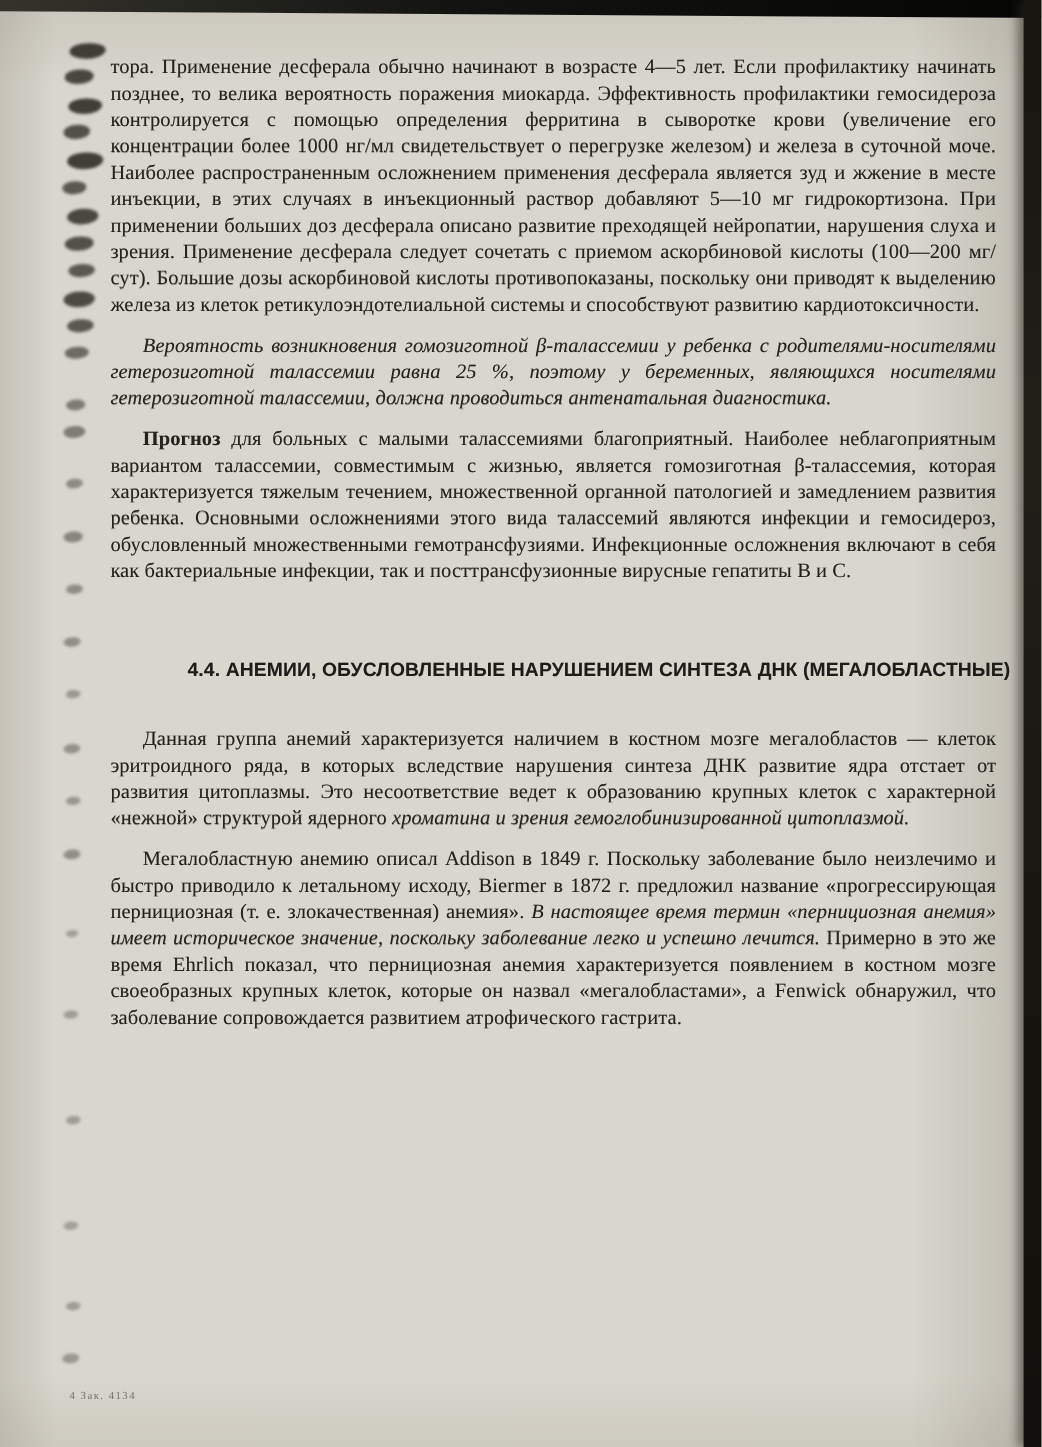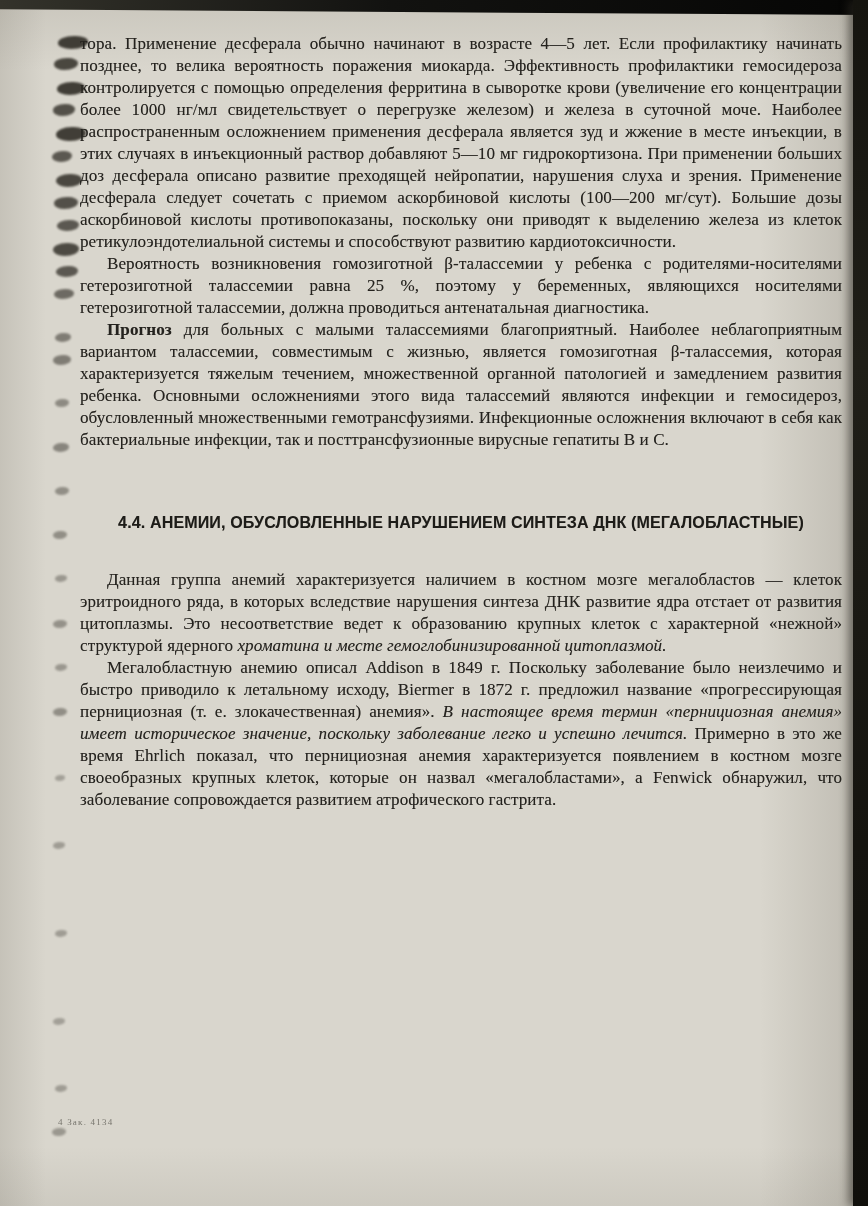--- a/index.html
+++ b/index.html
@@ -45,46 +45,46 @@
     top: 33px;
     width: 762px;
     color: #24221e;
     font-size: 17px;
     line-height: 22px;
     text-align: justify;
     letter-spacing: 0.1px;
     text-shadow: 0.2px 0.2px 0.4px rgba(45,42,36,0.35);
   }
   .text-block p {
-    margin: 0;
+    margin: 12px;
     text-indent: 27px;
   }
   .text-block p.noindent { text-indent: 0; }
-  .text-block p.italic { }
+  .text-block p.italic { font-style: italic; }
   .heading {
     font-family: "Liberation Sans", sans-serif;
     font-weight: bold;
     font-size: 16px;
     line-height: 20px;
     margin: 62px 0 36px 0 !important;
     text-indent: 0 !important;
-    text-align: center;
+    text-align: right;
     color: #1d1c18;
     letter-spacing: 0.15px;
   }
   .blob {
     position: absolute;
     background: #27241d;
     border-radius: 55% 42% 58% 46%;
     filter: blur(1.2px);
   }
   .printer-mark {
     position: absolute;
     left: 58px;
-    top: 1117px;
+    top: 1158px;
     font-size: 9px;
     color: rgba(52,50,44,0.6);
     letter-spacing: 1.2px;
     font-family: "Liberation Serif", serif;
   }
 </style>
 </head>
 <body>
 
 <div class="page">
@@ -130,21 +130,21 @@
     <p class="noindent">тора. Применение десферала обычно начинают в возрасте 4—5 лет. Если профилактику начинать позднее, то велика вероятность поражения миокарда. Эффективность профилактики гемосидероза контролируется с помощью определения ферритина в сыворотке крови (увеличение его концентрации более 1000 нг/мл свидетельствует о перегрузке железом) и железа в суточной моче. Наиболее распространенным осложнением применения десферала является зуд и жжение в месте инъекции, в этих случаях в инъекционный раствор добавляют 5—10 мг гидрокортизона. При применении больших доз десферала описано развитие преходящей нейропатии, нарушения слуха и зрения. Применение десферала следует сочетать с приемом аскорбиновой кислоты (100—200 мг/сут). Большие дозы аскорбиновой кислоты противопоказаны, поскольку они приводят к выделению железа из клеток ретикулоэндотелиальной системы и способствуют развитию кардиотоксичности.</p>
 
 
 
     <p class="italic">Вероятность возникновения гомозиготной β-талассемии у ребенка с родителями-носителями гетерозиготной талассемии равна 25 %, поэтому у беременных, являющихся носителями гетерозиготной талассемии, должна проводиться антенатальная диагностика.</p>
 
     <p><b>Прогноз</b><span> для больных с малыми талассемиями благоприятный. Наиболее неблагоприятным вариантом талассемии, совместимым с жизнью, является гомозиготная β-талассемия, которая характеризуется тяжелым течением, множественной органной патологией и замедлением развития ребенка. Основными осложнениями этого вида талассемий являются инфекции и гемосидероз, обусловленный множественными гемотрансфузиями. Инфекционные осложнения включают в себя как бактериальные инфекции, так и посттрансфузионные вирусные гепатиты В и С.</span></p>
 
     <p class="heading">4.4. АНЕМИИ, ОБУСЛОВЛЕННЫЕ НАРУШЕНИЕМ СИНТЕЗА ДНК (МЕГАЛОБЛАСТНЫЕ)</p>
 
-    <p><span>Данная группа анемий характеризуется наличием в костном мозге мегалобластов — клеток эритроидного ряда, в которых вследствие нарушения синтеза ДНК развитие ядра отстает от развития цитоплазмы. Это несоответствие ведет к образованию крупных клеток с характерной «нежной» структурой ядерного </span><i>хроматина и месте гемоглобинизированной цитоплазмой.</i></p>
+    <p><span>Данная группа анемий характеризуется наличием в костном мозге мегалобластов — клеток эритроидного ряда, в которых вследствие нарушения синтеза ДНК развитие ядра отстает от развития цитоплазмы. Это несоответствие ведет к образованию крупных клеток с характерной «нежной» структурой ядерного </span><i>хроматина и зрения гемоглобинизированной цитоплазмой.</i></p>
 
     <p><span>Мегалобластную анемию описал Addison в 1849 г. Поскольку заболевание было неизлечимо и быстро приводило к летальному исходу, Biermer в 1872 г. предложил название «прогрессирующая пернициозная (т. е. злокачественная) анемия». </span><i>В настоящее время термин «пернициозная анемия» имеет историческое значение, поскольку заболевание легко и успешно лечится.</i><span> Примерно в это же время Ehrlich показал, что пернициозная анемия характеризуется появлением в костном мозге своеобразных крупных клеток, которые он назвал «мегалобластами», а Fenwick обнаружил, что заболевание сопровождается развитием атрофического гастрита.</span></p>
 
   </div>
 
   <div class="printer-mark">4 Зак. 4134</div>
 
 </div>
 
 </body></html>

